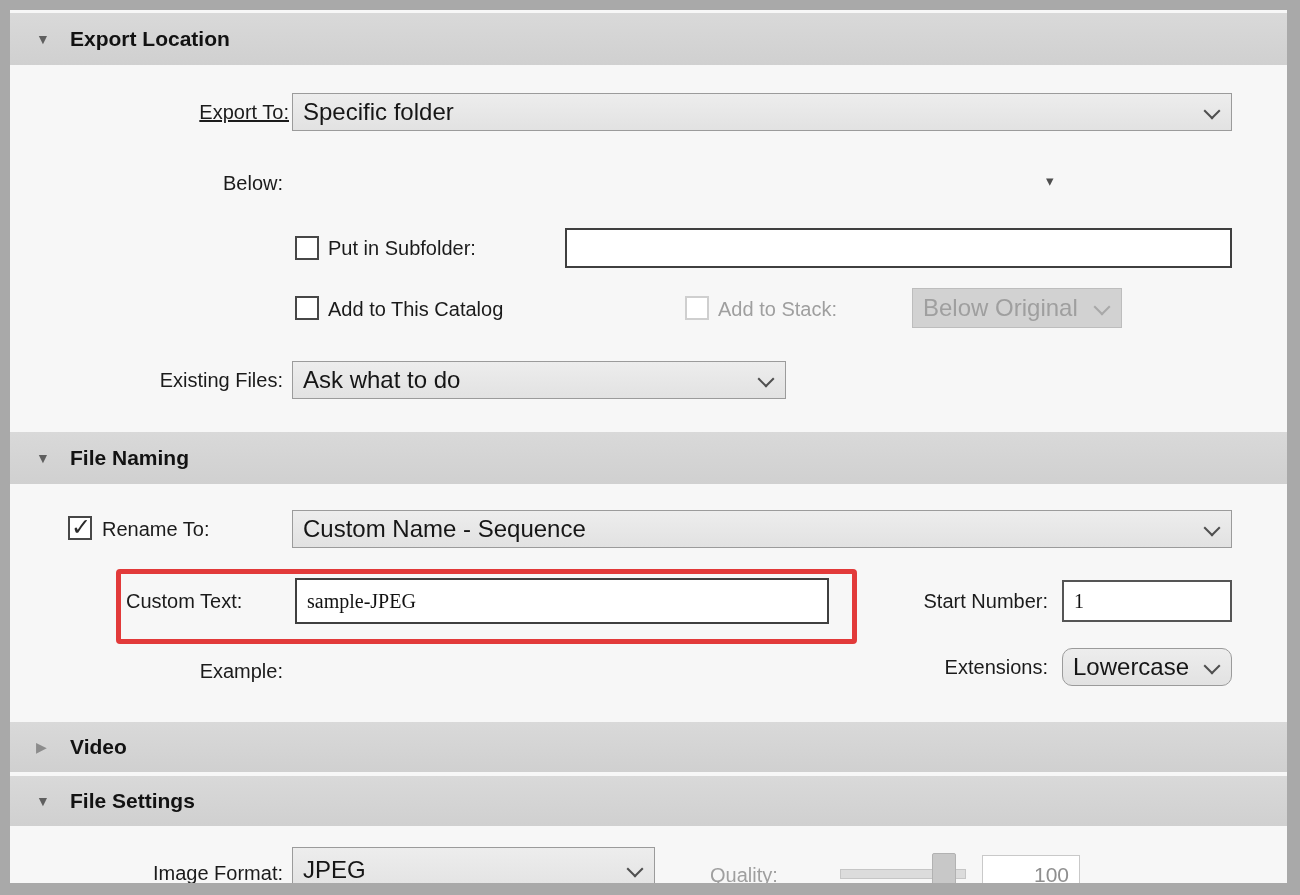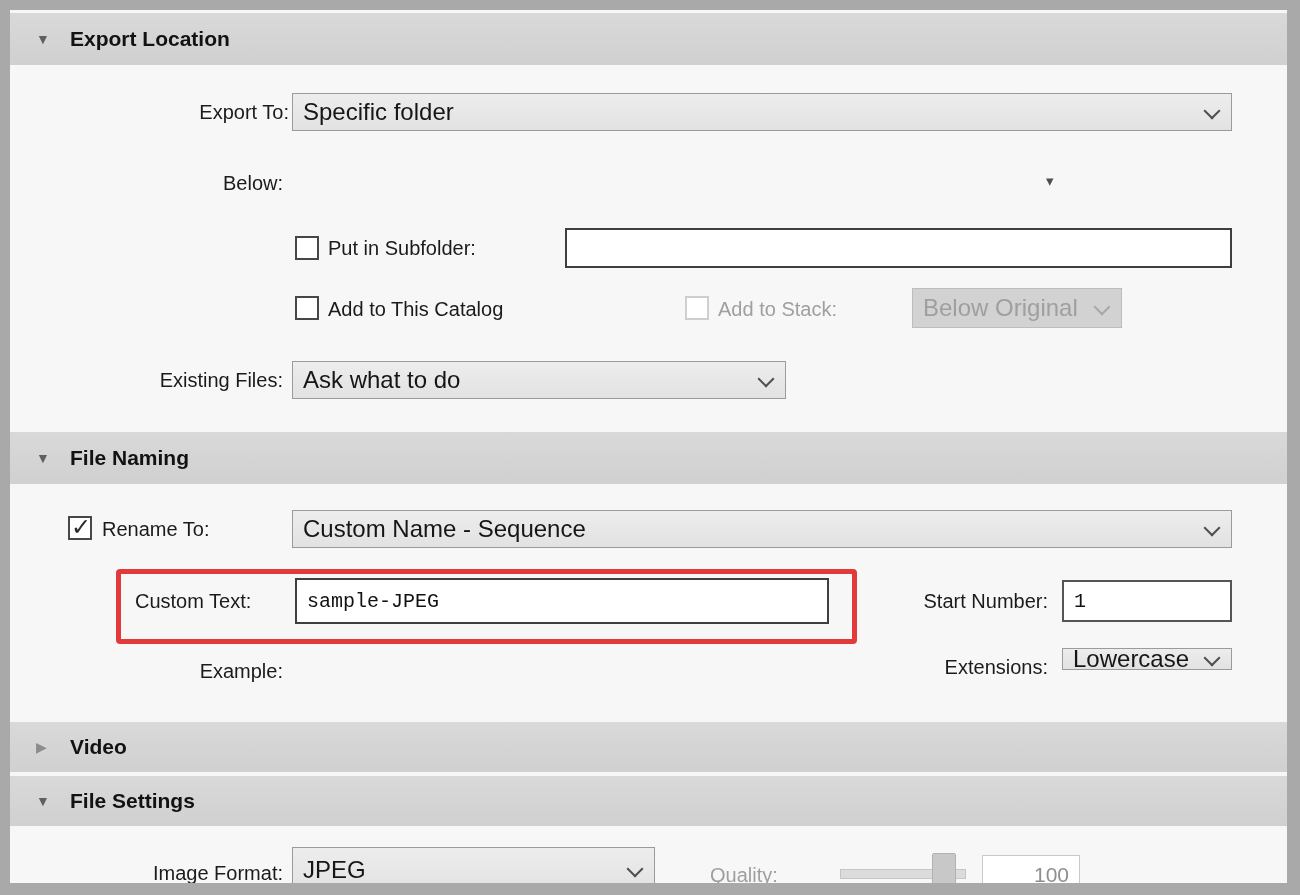--- a/index.html
+++ b/index.html
@@ -34,21 +34,21 @@
 
   
   .cb{position:absolute;width:24px;height:24px;box-sizing:border-box;
       background:#fff;border:2px solid #474747;}
   .cb.dim{border-color:#cfcfcf;}
   .cb .mark{position:absolute;left:1px;top:-5px;font-size:24px;color:#2b2b2b;}
 
   
   .ti{position:absolute;box-sizing:border-box;background:#fff;
       border:2px solid #3f3f3f;font-size:20px;color:#111;
-      padding:4px 10px;font-family:Liberation Mono, monospace;outline:none;}
+      padding:4px 10px;font-family:Liberation Serif, serif;outline:none;}
 
   
   .btn{position:absolute;box-sizing:border-box;
        background:linear-gradient(180deg,#eaeaea,#dedede);
        border:1px solid #8f8f8f;font-size:20px;color:#161616;
        display:flex;align-items:center;justify-content:center;}
 
   .redbox{position:absolute;border:5px solid #e23a3a;border-radius:4px;}
 
   .mini-arrow{position:absolute;display:flex;align-items:center;
@@ -63,21 +63,21 @@
 <body>
 
 <div class="canvas">
   <div class="panel">
 
     <div class="hdr" style="top:3px;">
       <span class="tri">▼</span>
       <span class="ttl">Export Location</span>
     </div>
 
-    <div class="lbl r" style="left:6px;top:83px;width:273px;height:38px;">Export To:</div>
+    <div class="lbl r" style="left:6px;top:83px;width:273px;height:38px;text-decoration:underline;">Export To:</div>
     <div class="sel" style="left:282px;top:83px;width:940px;height:38px;">
       <span>Specific folder</span>
       <span class="chev"></span>
     </div>
 
     <div class="lbl r" style="left:0;top:152px;width:273px;height:42px;">Below:</div>
     <div class="mini-arrow" style="left:1036px;top:152px;height:38px;">▾</div>
 
     <div class="cb" style="left:285px;top:226px;"></div>
     <div class="lbl" style="left:318px;top:218px;height:40px;">Put in Subfolder:</div>
@@ -106,29 +106,29 @@
     <div class="cb" style="left:58px;top:506px;">
       <span class="mark">✓</span>
     </div>
     <div class="lbl" style="left:92px;top:500px;height:38px;">Rename To:</div>
     <div class="sel" style="left:282px;top:500px;width:940px;height:38px;">
       <span>Custom Name - Sequence</span>
       <span class="chev"></span>
     </div>
 
     <div class="redbox" style="left:106px;top:559px;width:731px;height:65px;"></div>
-    <div class="lbl" style="left:125px;top:568px;height:46px;text-align:right;">Custom Text:</div>
+    <div class="lbl" style="left:116px;top:568px;height:46px;text-align:right;">Custom Text:</div>
     <input class="ti" style="left: 285px; top: 568px; width: 534px; height: 46px;" value="sample-JPEG">
 
     <div class="lbl r" style="left:780px;top:570px;width:258px;height:42px;">Start Number:</div>
     <input class="ti" style="left: 1052px; top: 570px; width: 170px; height: 42px; border-width: 2px; border-color: rgb(85, 85, 85);" value="1">
 
     <div class="lbl r" style="left:0;top:646px;width:273px;height:30px;">Example:</div>
     <div class="lbl r" style="left:780px;top:638px;width:258px;height:38px;">Extensions:</div>
-    <div class="sel" style="left:1052px;top:638px;width:170px;height:22px;">
+    <div class="sel" style="left:1052px;top:638px;width:170px;height:38px;border-radius:10px;">
       <span>Lowercase</span>
       <span class="chev"></span>
     </div>
 
     <div class="hdr" style="top:712px;height:50px;">
       <span class="tri dim">▶</span>
       <span class="ttl">Video</span>
     </div>
 
     <div class="hdr" style="top:766px;height:50px;">

